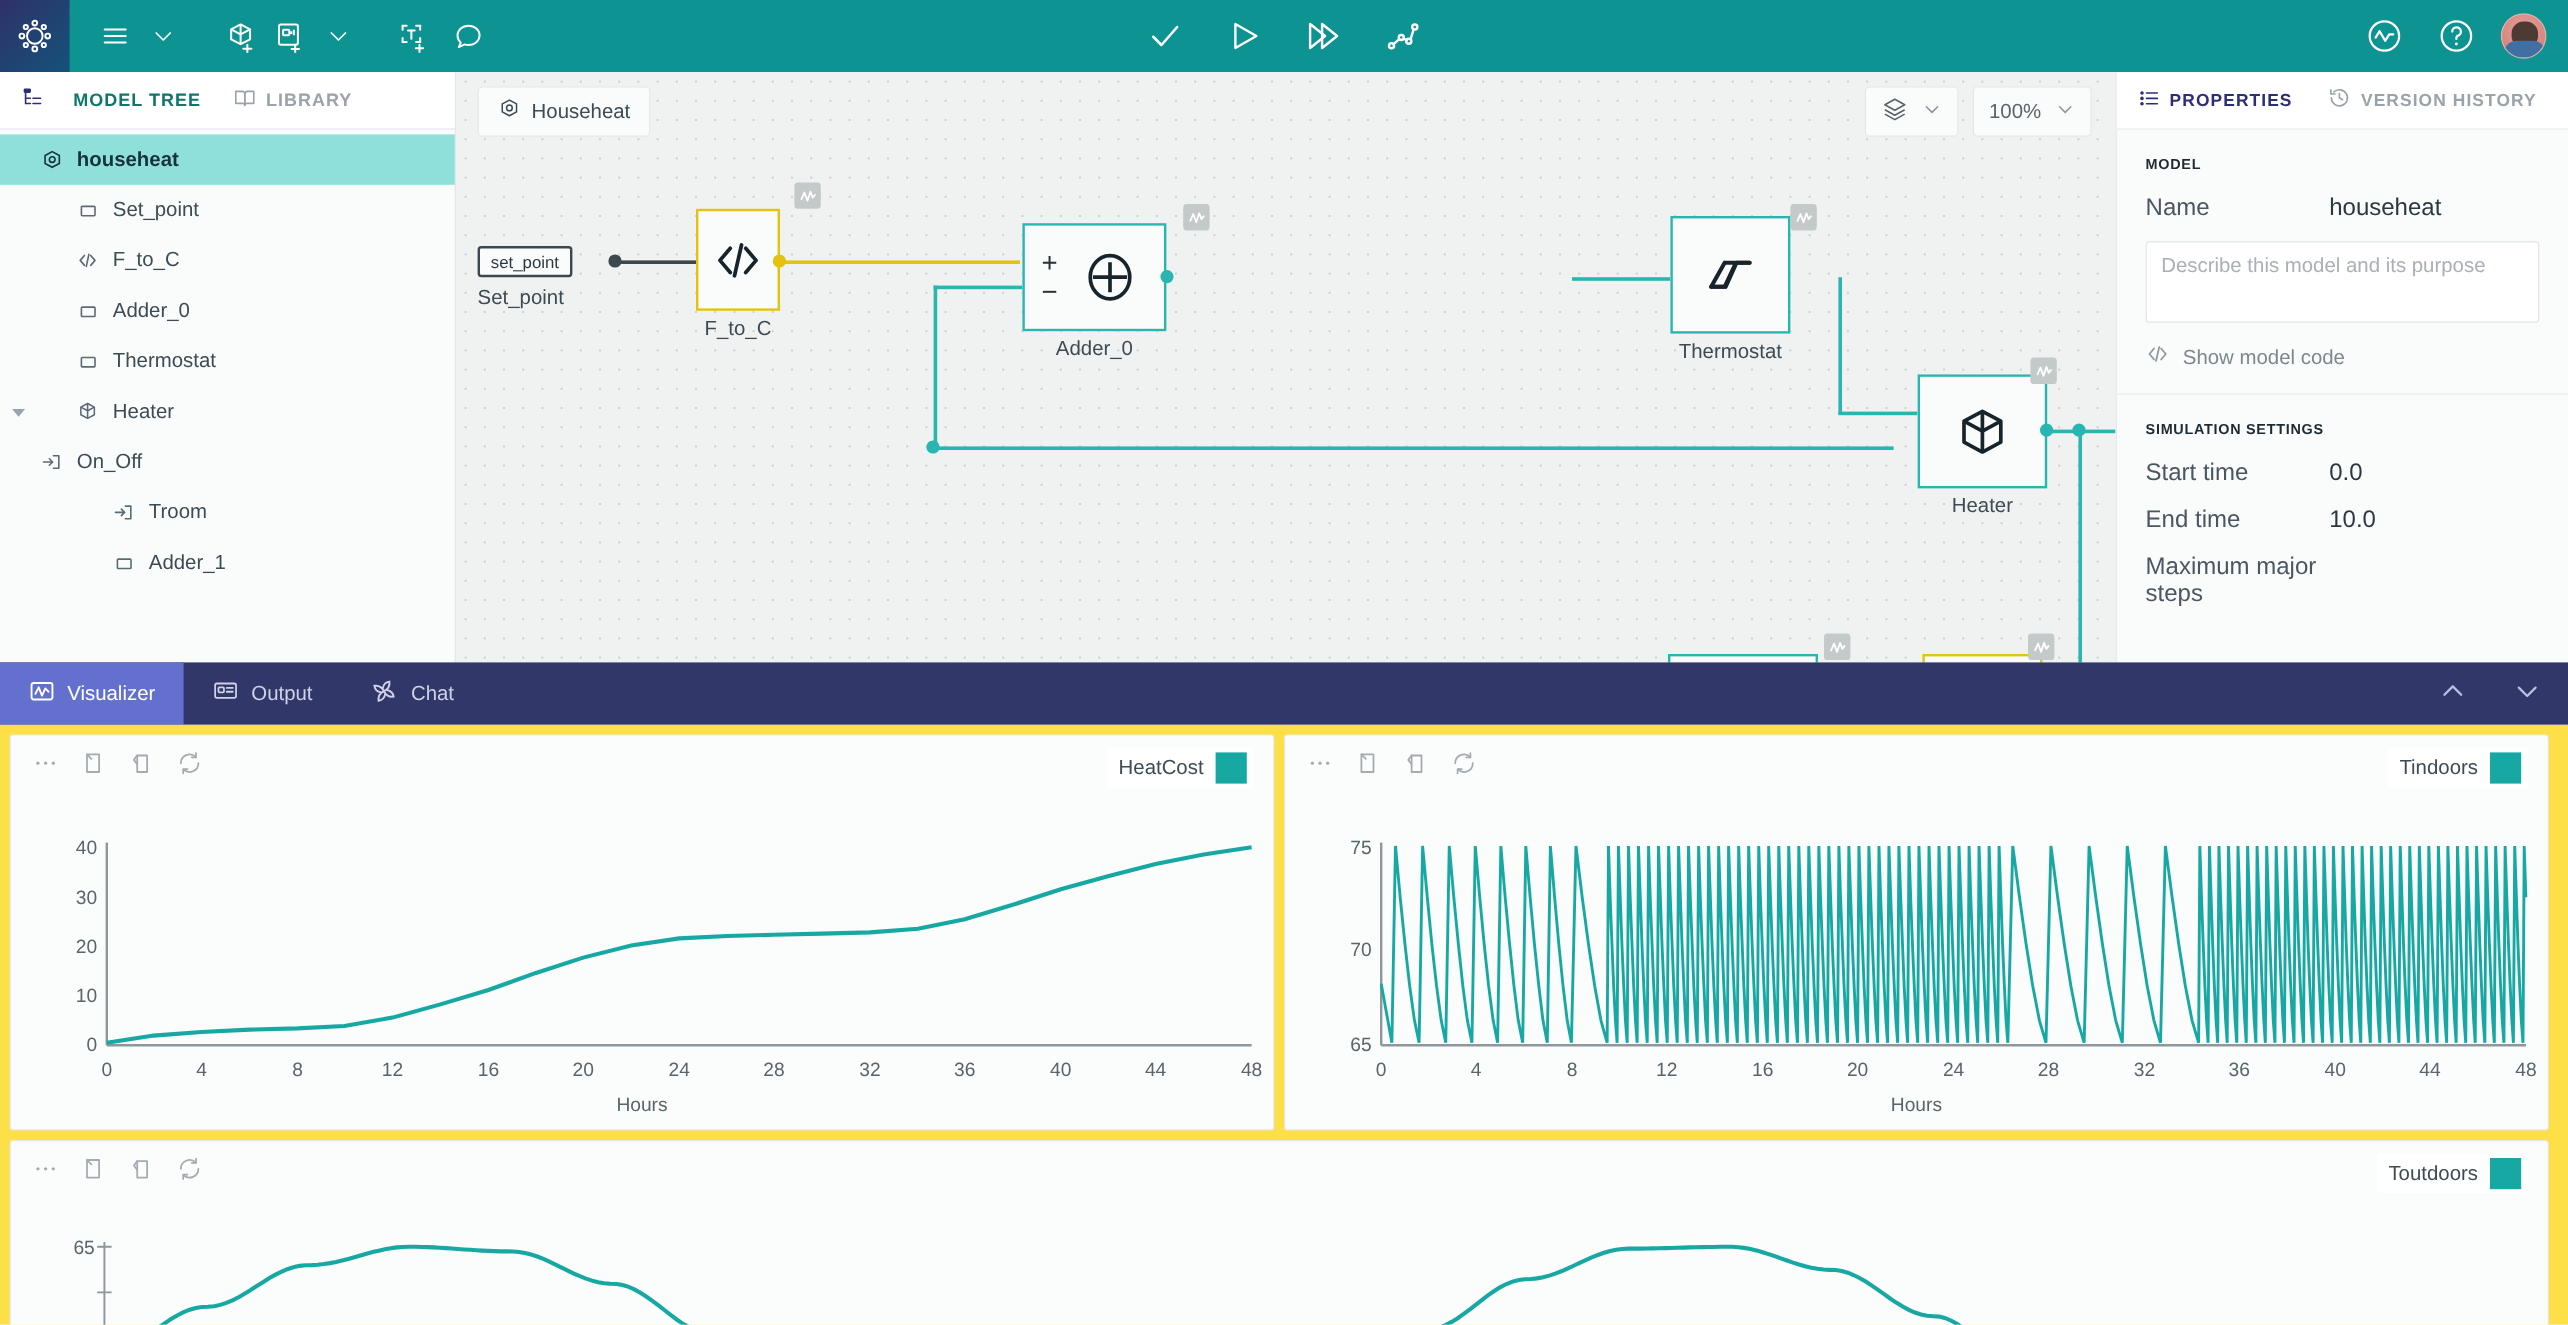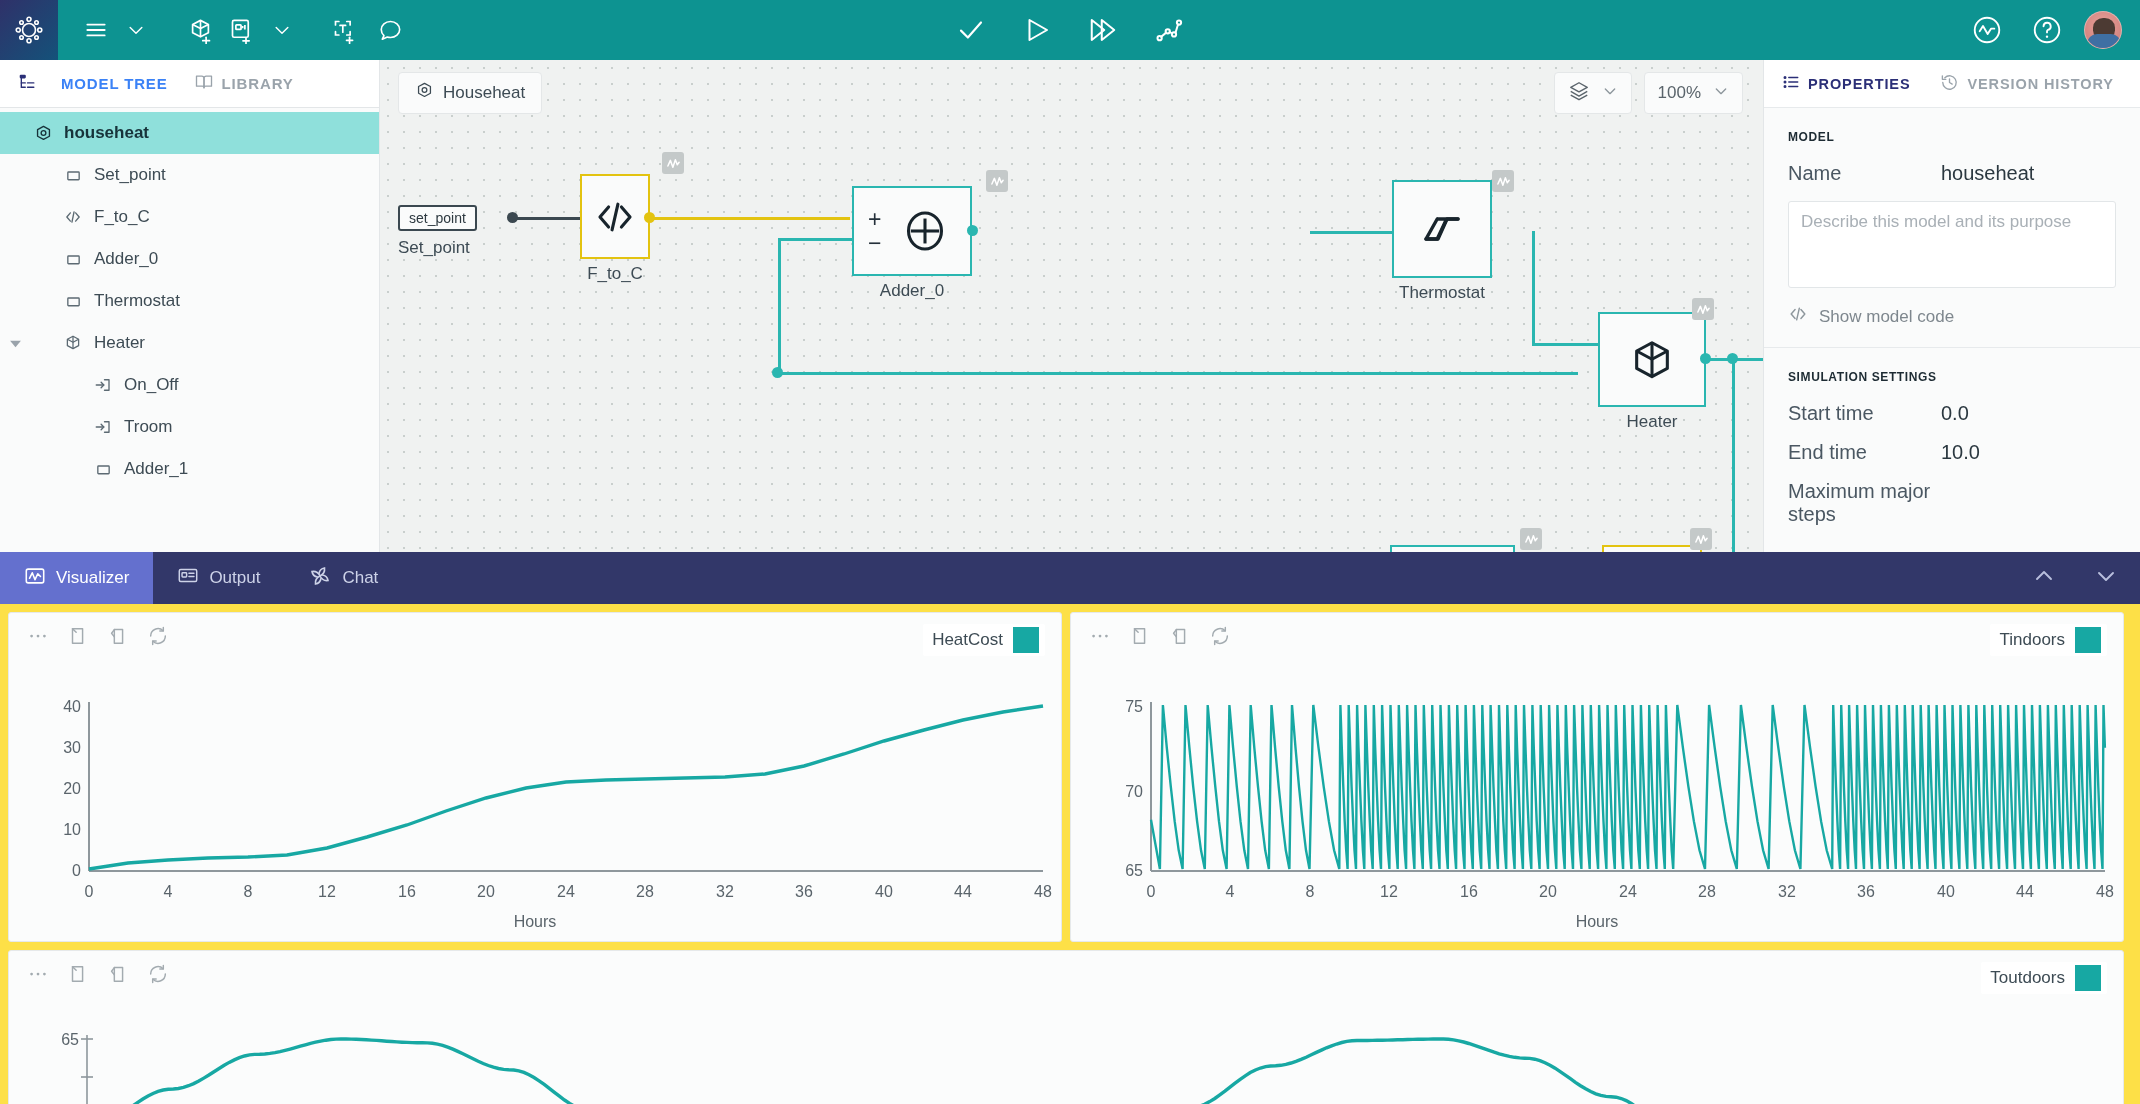--- a/index.html
+++ b/index.html
@@ -59,21 +59,21 @@
   }
   .side-tabs {
     height: 48px; display: flex; align-items: center; gap: 26px;
     padding: 0 18px; border-bottom: 1px solid #e3e6e8; background: #fff;
   }
   .side-tab {
     display: flex; align-items: center; gap: 8px;
     font-size: 15px; font-weight: 700; letter-spacing: .85px;
     color: #9aa3ab; cursor: pointer; height: 48px;
   }
-  .side-tab.active { color: #3b82f6; gap: 24px; }
+  .side-tab.active { color: #0f766e; gap: 24px; }
   .search-wrap { padding: 14px 16px 10px 16px; }
   .search-box {
     height: 40px; background: #eef0f2; border-radius: 4px;
     display: flex; align-items: center; gap: 10px; padding: 0 12px;
   }
   .search-box input {
     border: none; outline: none; background: transparent;
     font-size: 17px; color: #4a5359; width: 100%;
     font-family: "Liberation Sans", sans-serif;
   }
@@ -162,21 +162,21 @@
   .prop-h {
     font-size: 12px; font-weight: 700; letter-spacing: .6px;
     color: #1d2b33; margin-bottom: 18px;
   }
   .prop-row {
     display: flex; align-items: center; justify-content: space-between;
     font-size: 20px; color: #4a5762; margin-bottom: 16px;
   }
   .prop-row .v { color: #2b3840; width: 175px; }
   .desc-box {
-    width: 100%; height: 87px; border: 1px solid #e2e6e8; border-radius: 3px;
+    width: 100%; height: 68px; border: 1px solid #e2e6e8; border-radius: 3px;
     background: #fff; padding: 10px 12px; font-size: 17px; color: #a9b0b6;
     margin-bottom: 16px; cursor: text;
   }
   .showcode {
     display: flex; align-items: center; gap: 11px;
     font-size: 17px; color: #7e878e; cursor: pointer;
   }
 
   
   .vizbar {
@@ -426,21 +426,21 @@
         <span class="tree-ico" style="margin-left:30px">
           <svg width="18" height="18" viewBox="0 0 24 24" fill="none" stroke="#5c6a73" stroke-width="1.7" stroke-linejoin="round">
             <path d="M12 3 L19.5 7 L19.5 15.5 L12 19.5 L4.5 15.5 L4.5 7 Z"></path>
               <path d="M12 3 L12 19.5"></path>
               <path d="M4.5 7 L12 11 L19.5 7"></path>
           </svg>
         </span>
         <span class="tree-lbl">Heater</span>
       </div>
 
-      <div class="tree-row" style="padding-left:60px">
+      <div class="tree-row" style="">
         <span class="tw"></span>
         <span class="tree-ico">
           <svg width="18" height="18" viewBox="0 0 24 24" fill="none" stroke="#5c6a73" stroke-width="1.8" stroke-linecap="round" stroke-linejoin="round">
             <path d="M14 5 h6 v14 h-6"></path>
               <line x1="3" y1="12" x2="13" y2="12"></line>
               <polyline points="9.5,8.4 13,12 9.5,15.6"></polyline>
           </svg>
         </span>
         <span class="tree-lbl">On_Off</span>
       </div>

